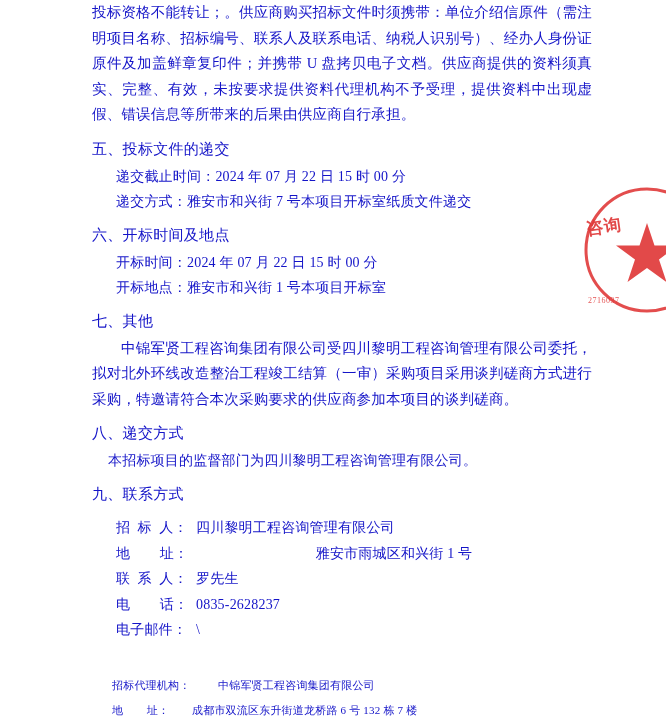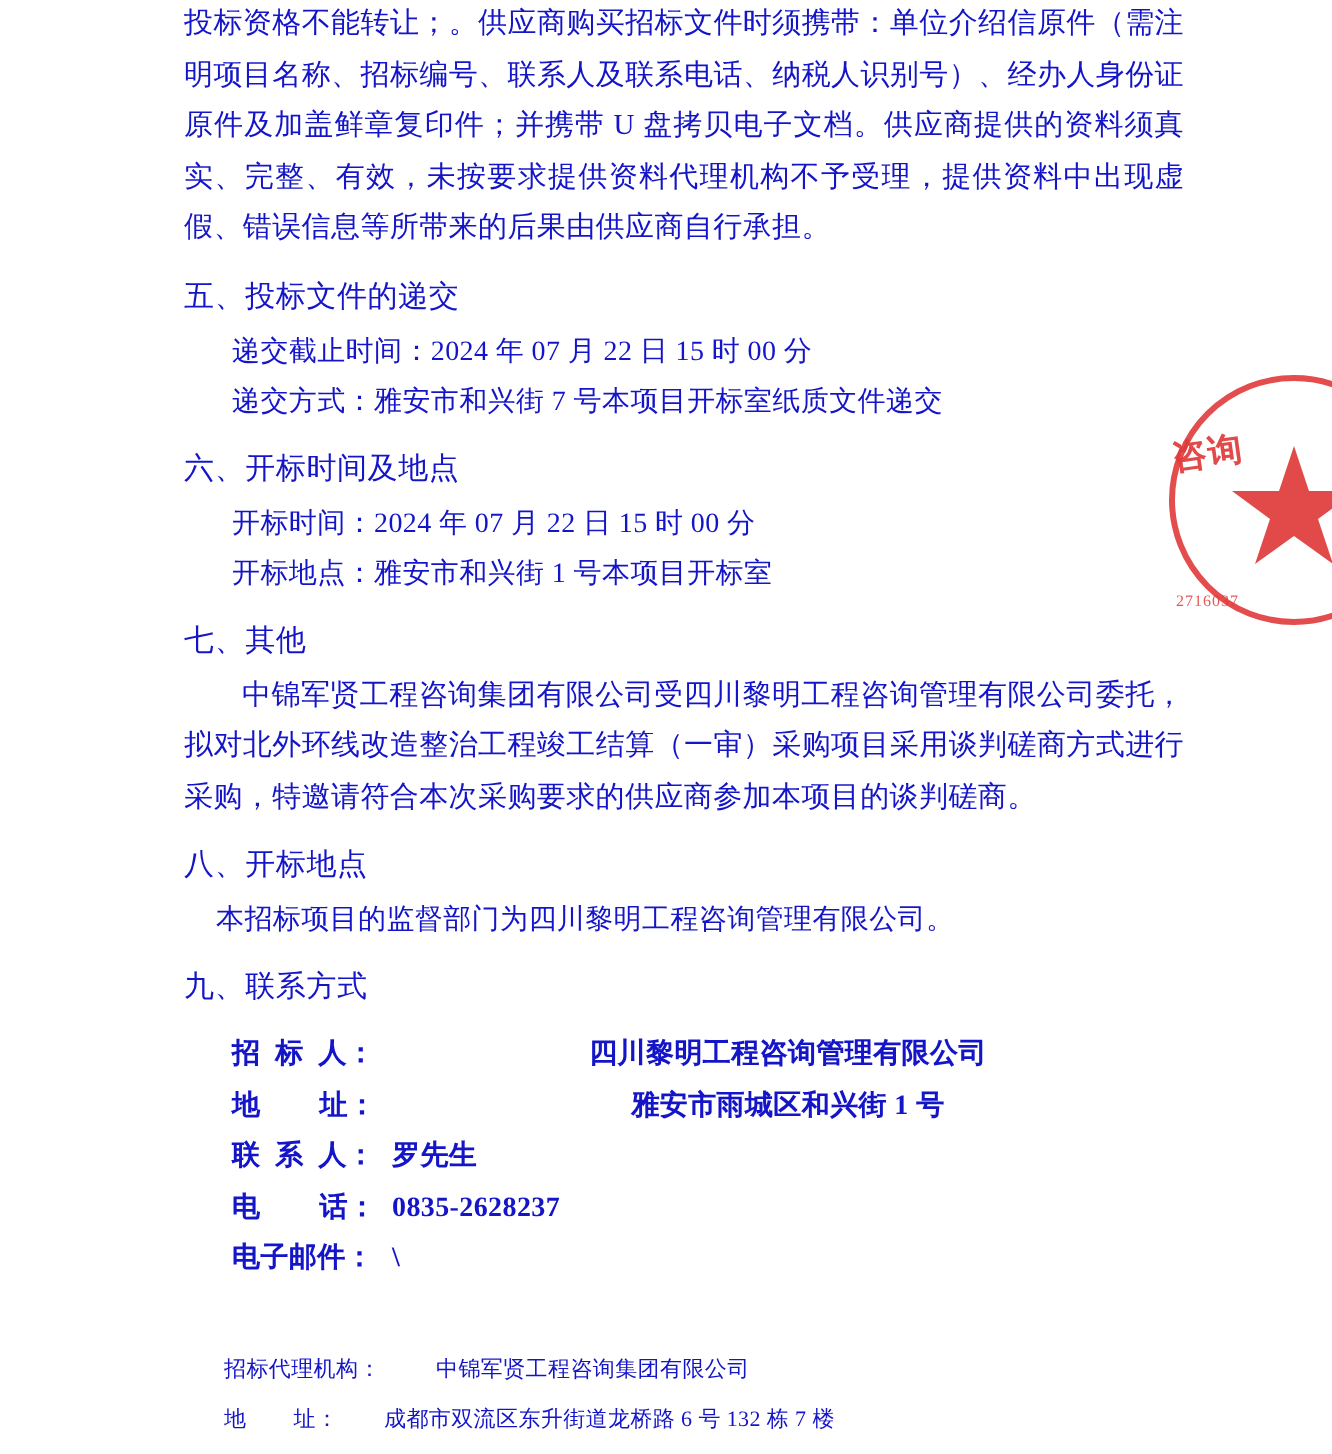--- a/index.html
+++ b/index.html
@@ -59,21 +59,20 @@
     padding-left: 16px;
     letter-spacing: 0.2px;
   }
   .contact-row {
     font-size: 14px;
     line-height: 25.5px;
     padding-left: 24px;
     display: block;
     white-space: pre;
     letter-spacing: 0.2px;
-    font-weight: bold;
   }
   .contact-row2 {
     font-size: 11px;
     line-height: 25.5px;
     padding-left: 20px;
     display: block;
     white-space: pre;
     letter-spacing: 0.2px;
   }
   .spacer-lg { height: 30px; }
@@ -123,29 +122,29 @@
     <div class="sub">递交截止时间：2024 年 07 月 22 日  15 时 00 分</div>
     <div class="sub">递交方式：雅安市和兴街 7 号本项目开标室纸质文件递交</div>
 
     <div class="heading">六、开标时间及地点</div>
     <div class="sub">开标时间：2024 年 07 月 22 日  15 时 00 分</div>
     <div class="sub">开标地点：雅安市和兴街 1 号本项目开标室</div>
 
     <div class="heading">七、其他</div>
     <p class="para para-indent">中锦军贤工程咨询集团有限公司受四川黎明工程咨询管理有限公司委托，拟对北外环线改造整治工程竣工结算（一审）采购项目采用谈判磋商方式进行采购，特邀请符合本次采购要求的供应商参加本项目的谈判磋商。</p>
 
-    <div class="heading">八、开标地点</div>
+    <div class="heading">八、递交方式</div>
     <div class="sub-tight">本招标项目的监督部门为四川黎明工程咨询管理有限公司。</div>
 
     <div class="heading">九、联系方式</div>
 
     <div class="spacer-sm"></div>
 
     <span class="contact-row">招  标  人：</span>
-    <span class="contact-row" style="margin-top:-25.5px; padding-left:104px;text-align:center;">四川黎明工程咨询管理有限公司</span>
+    <span class="contact-row" style="margin-top:-25.5px; padding-left:104px;">四川黎明工程咨询管理有限公司</span>
 
     <span class="contact-row">地        址：</span>
     <span class="contact-row" style="margin-top:-25.5px; padding-left:104px;text-align:center;">雅安市雨城区和兴街 1 号</span>
 
     <span class="contact-row">联  系  人：</span>
     <span class="contact-row" style="margin-top:-25.5px; padding-left:104px;">罗先生</span>
 
     <span class="contact-row">电        话：</span>
     <span class="contact-row" style="margin-top:-25.5px; padding-left:104px;">0835-2628237</span>
 

